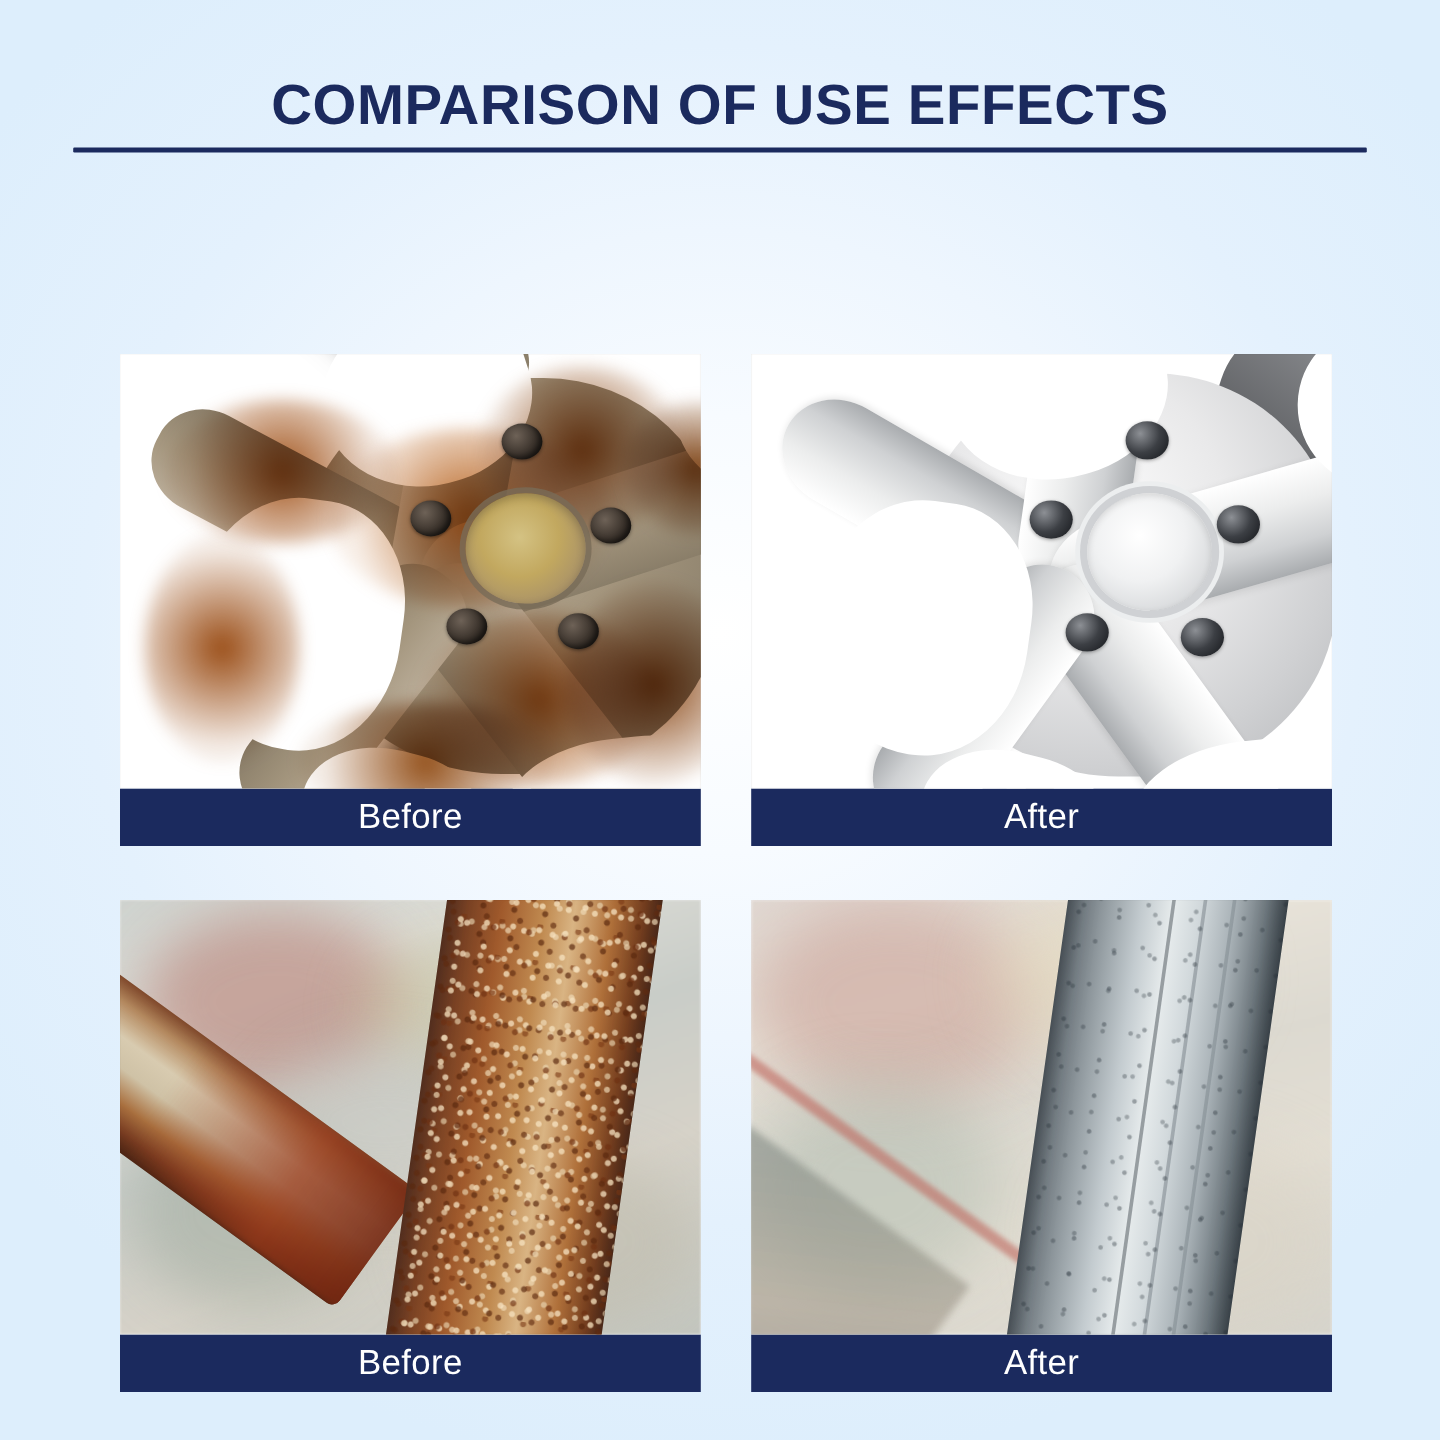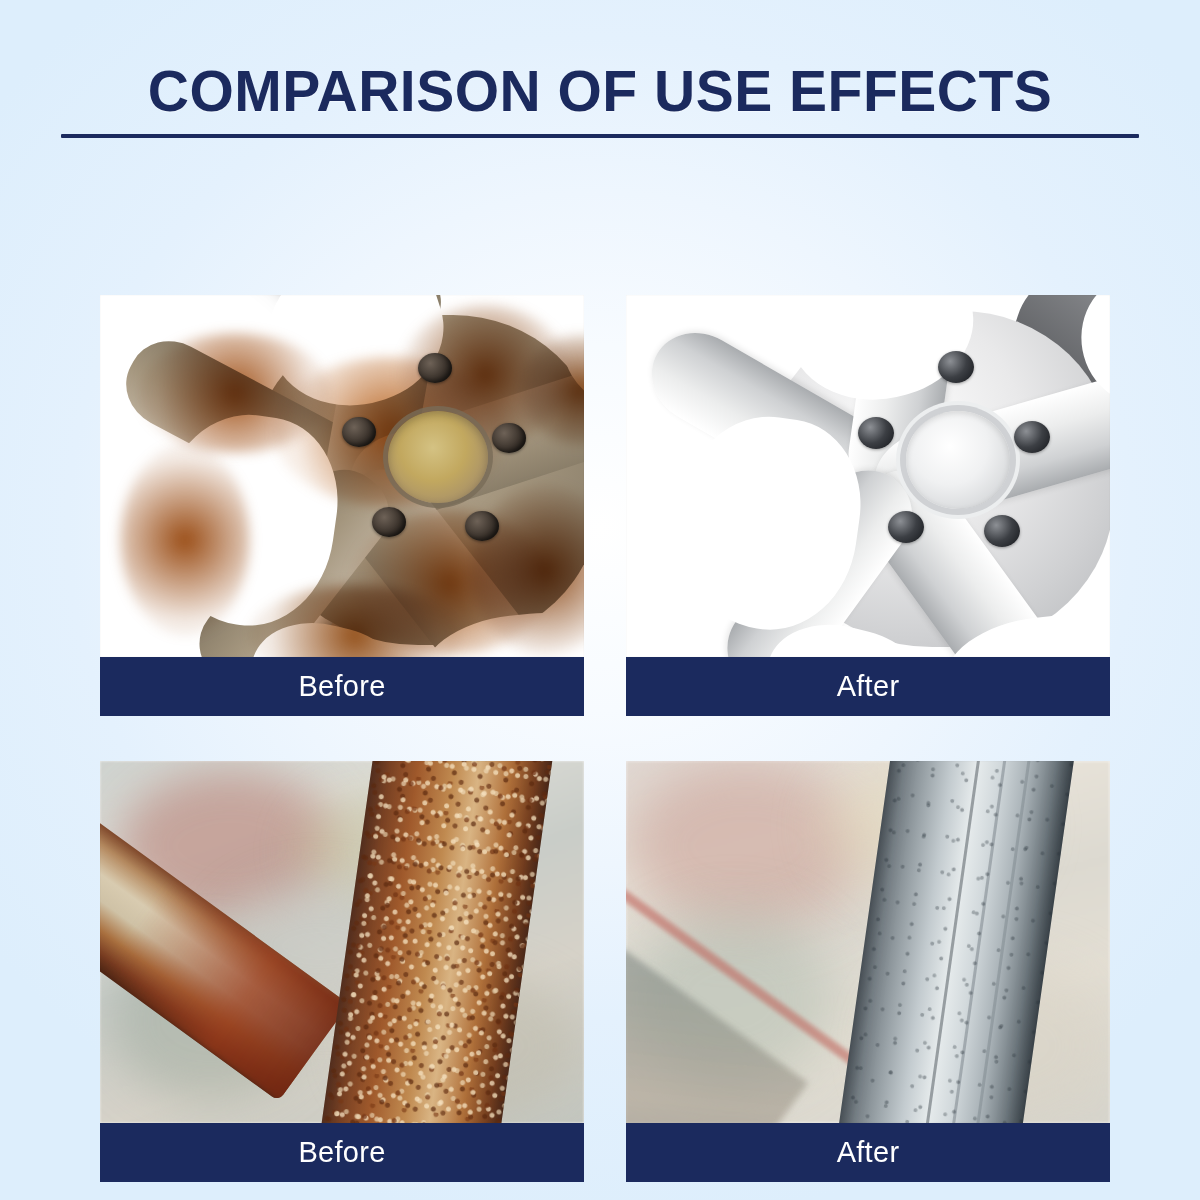--- a/index.html
+++ b/index.html
@@ -35,21 +35,21 @@
 
   
   .header {
     position: absolute;
     left: 0; right: 0;
     top: 62px;
     text-align: center;
   }
 
   .title {
-    font-size: 57px;
+    font-size: 47px;
     font-weight: 700;
     letter-spacing: 0.5px;
     color: #1b2a5e;
     line-height: 1.05;
     white-space: nowrap;
     text-shadow: 0 1px 0 rgba(255,255,255,0.45);
   }
 
   .title-rule {
     width: 1078px;
@@ -89,21 +89,21 @@
   .photo {
     width: 484px;
     height: 362px;
     overflow: hidden;
     position: relative;
     background: #ffffff;
   }
 
   .bar {
     width: 484px;
-    height: 59px;
+    height: 48px;
     background: #1b2a5e;
     color: #ffffff;
     display: flex;
     align-items: center;
     justify-content: center;
     font-size: 29px;
     font-weight: 500;
     letter-spacing: 0.3px;
   }
 

